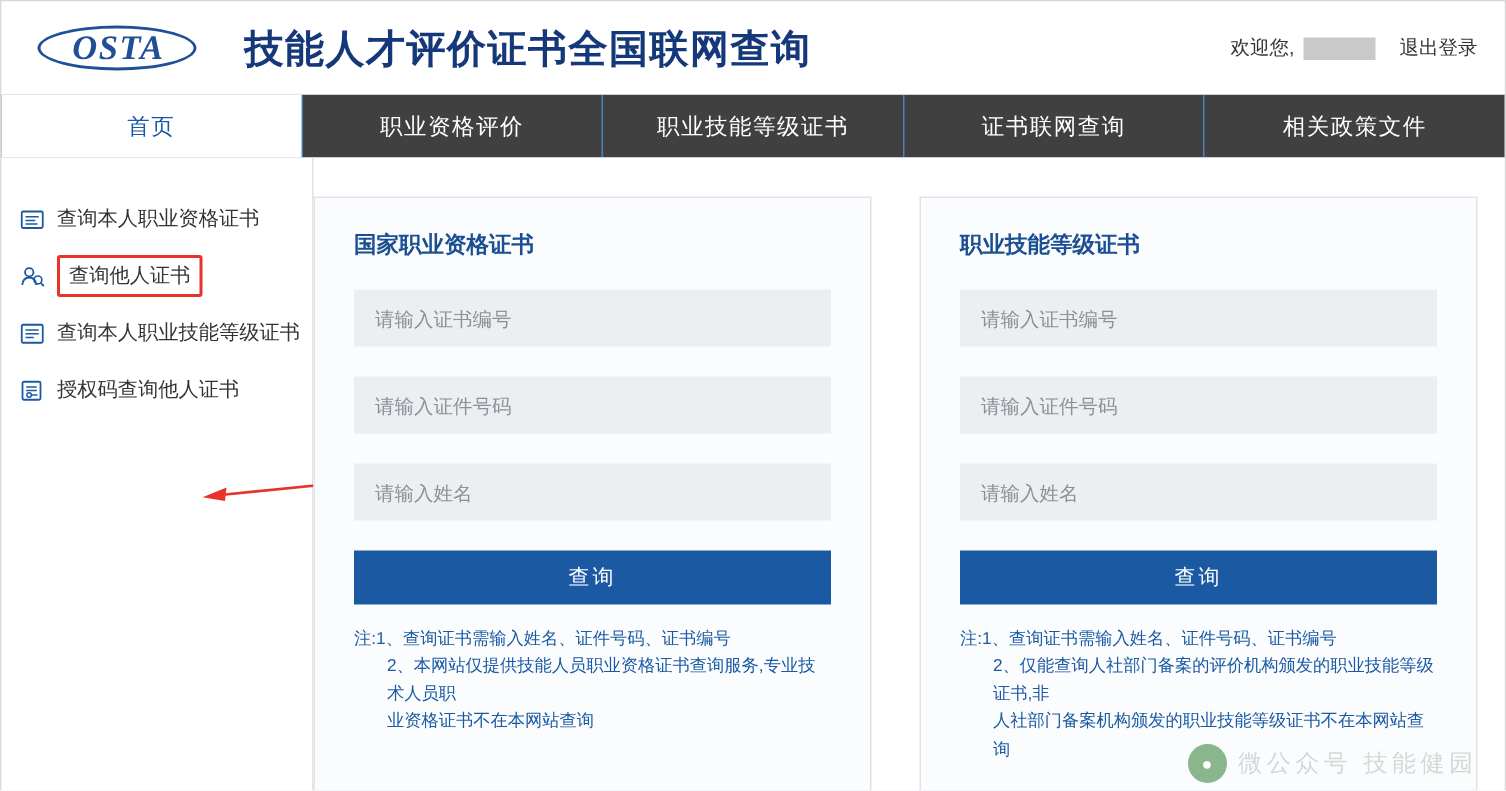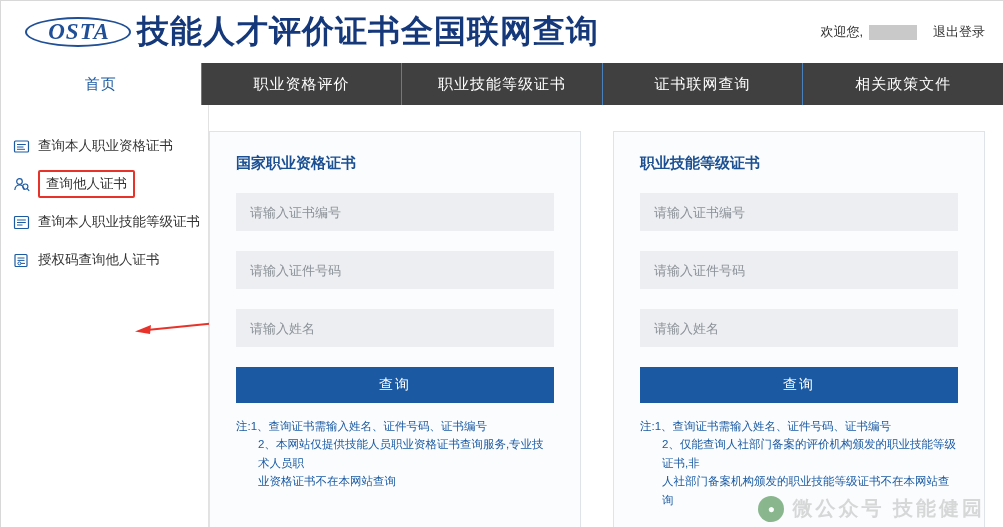--- a/index.html
+++ b/index.html
@@ -27,21 +27,20 @@
     height: 62px;
     display: flex;
     align-items: center;
     padding: 0 18px 0 24px;
     box-sizing: border-box;
     background: #ffffff;
     position: relative;
   }
   .logo-wrap {
     display: flex;
-    align-items: center;
   }
   .logo-mark {
     width: 108px;
     height: 34px;
     position: relative;
     display: flex;
     align-items: center;
     justify-content: center;
   }
   .logo-ellipse {
@@ -58,22 +57,22 @@
     position: relative;
     font-family: "Liberation Serif", serif;
     font-style: italic;
     font-weight: bold;
     font-size: 23px;
     letter-spacing: 1px;
     color: #1f4f96;
     z-index: 2;
   }
   .site-title {
-    margin-left: 4px;
-    font-size: 32px;
+    margin-left: 30px;
+    font-size: 26px;
     font-weight: bold;
     color: #14387a;
     letter-spacing: 1px;
     white-space: nowrap;
   }
   .header-right {
     margin-left: auto;
     display: flex;
     align-items: center;
     font-size: 13px;
@@ -264,24 +263,24 @@
     border-radius: 50%;
     background: #2e7d32;
     display: flex;
     align-items: center;
     justify-content: center;
     color: #fff;
     font-size: 12px;
     margin-right: 8px;
   }
   .wm-text {
-    font-size: 20px;
+    font-size: 16px;
     color: #b9b9b9;
     letter-spacing: 3px;
-    font-weight: bold;
+    font-weight: normal;
   }
 </style>
 </head>
 <body>
 
 <div class="page">
 
   <div class="header">
     <div class="logo-wrap">
       <div class="logo-mark">

